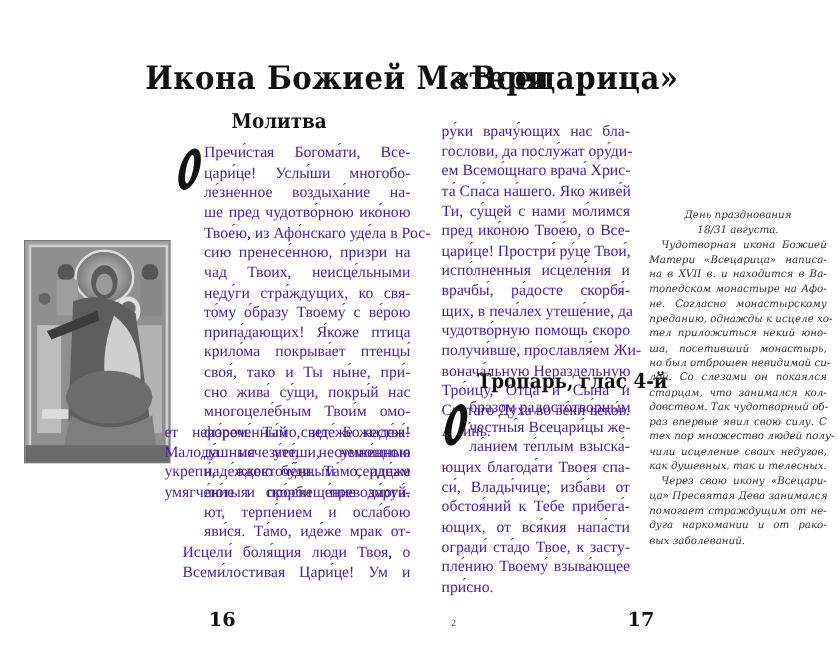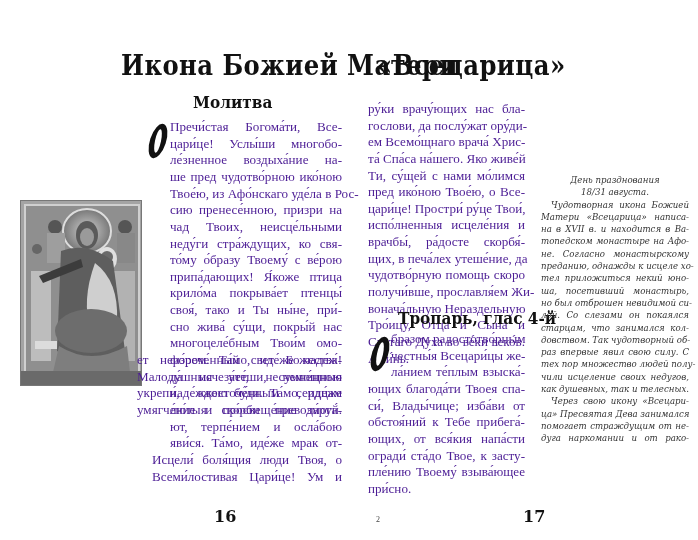--- a/index.html
+++ b/index.html
@@ -64,21 +64,21 @@
       font-family: "DejaVu Serif", serif; font-style: italic;
       font-size: 8.6px; line-height: 12.3px; color: #333; text-align: justify;
     }
     .side-note .line { height: 12.3px; }
     .side-note .center { text-align: center; text-align-last: center; }
 
     .page-number {
       position: absolute; top: 491px; font-family: "DejaVu Serif", serif;
       font-weight: bold; font-size: 16px; color: #111;
     }
-    .pn-left { left: 174px; margin-left: 40px; }
+    .pn-left { left: 174px; }
     .pn-right { left: 174px; }
     .gutter-mark { position: absolute; left: 27px; top: 499px; font-size: 8px; color: #444; font-family: "Liberation Serif", serif; }
   </style>
 </head>
 <body>
 
 <div class="spread">
 
   <div class="page page-left">
     <div class="title title-left">Икона Божией Матери</div>
@@ -217,19 +217,20 @@
       <span class="line">старцам, что занимался кол-</span>
       <span class="line">довством. Так чудотворный об-</span>
       <span class="line">раз впервые явил свою силу. С</span>
       <span class="line">тех пор множество людей полу-</span>
       <span class="line">чили исцеление своих недугов,</span>
       <span class="line">как душевных, так и телесных.</span>
       <span class="line" style="padding-left:10px">Через свою икону «Всецари-</span>
       <span class="line">ца» Пресвятая Дева занимался</span>
       <span class="line">помогает страждущим от не-</span>
       <span class="line">дуга наркомании и от рако-</span>
+      <span class="line last">вых заболеваний.</span>
     </div>
 
     <div class="gutter-mark">2</div>
     <div class="page-number pn-right">17</div>
   </div>
 
 </div>
 
 </body></html>

